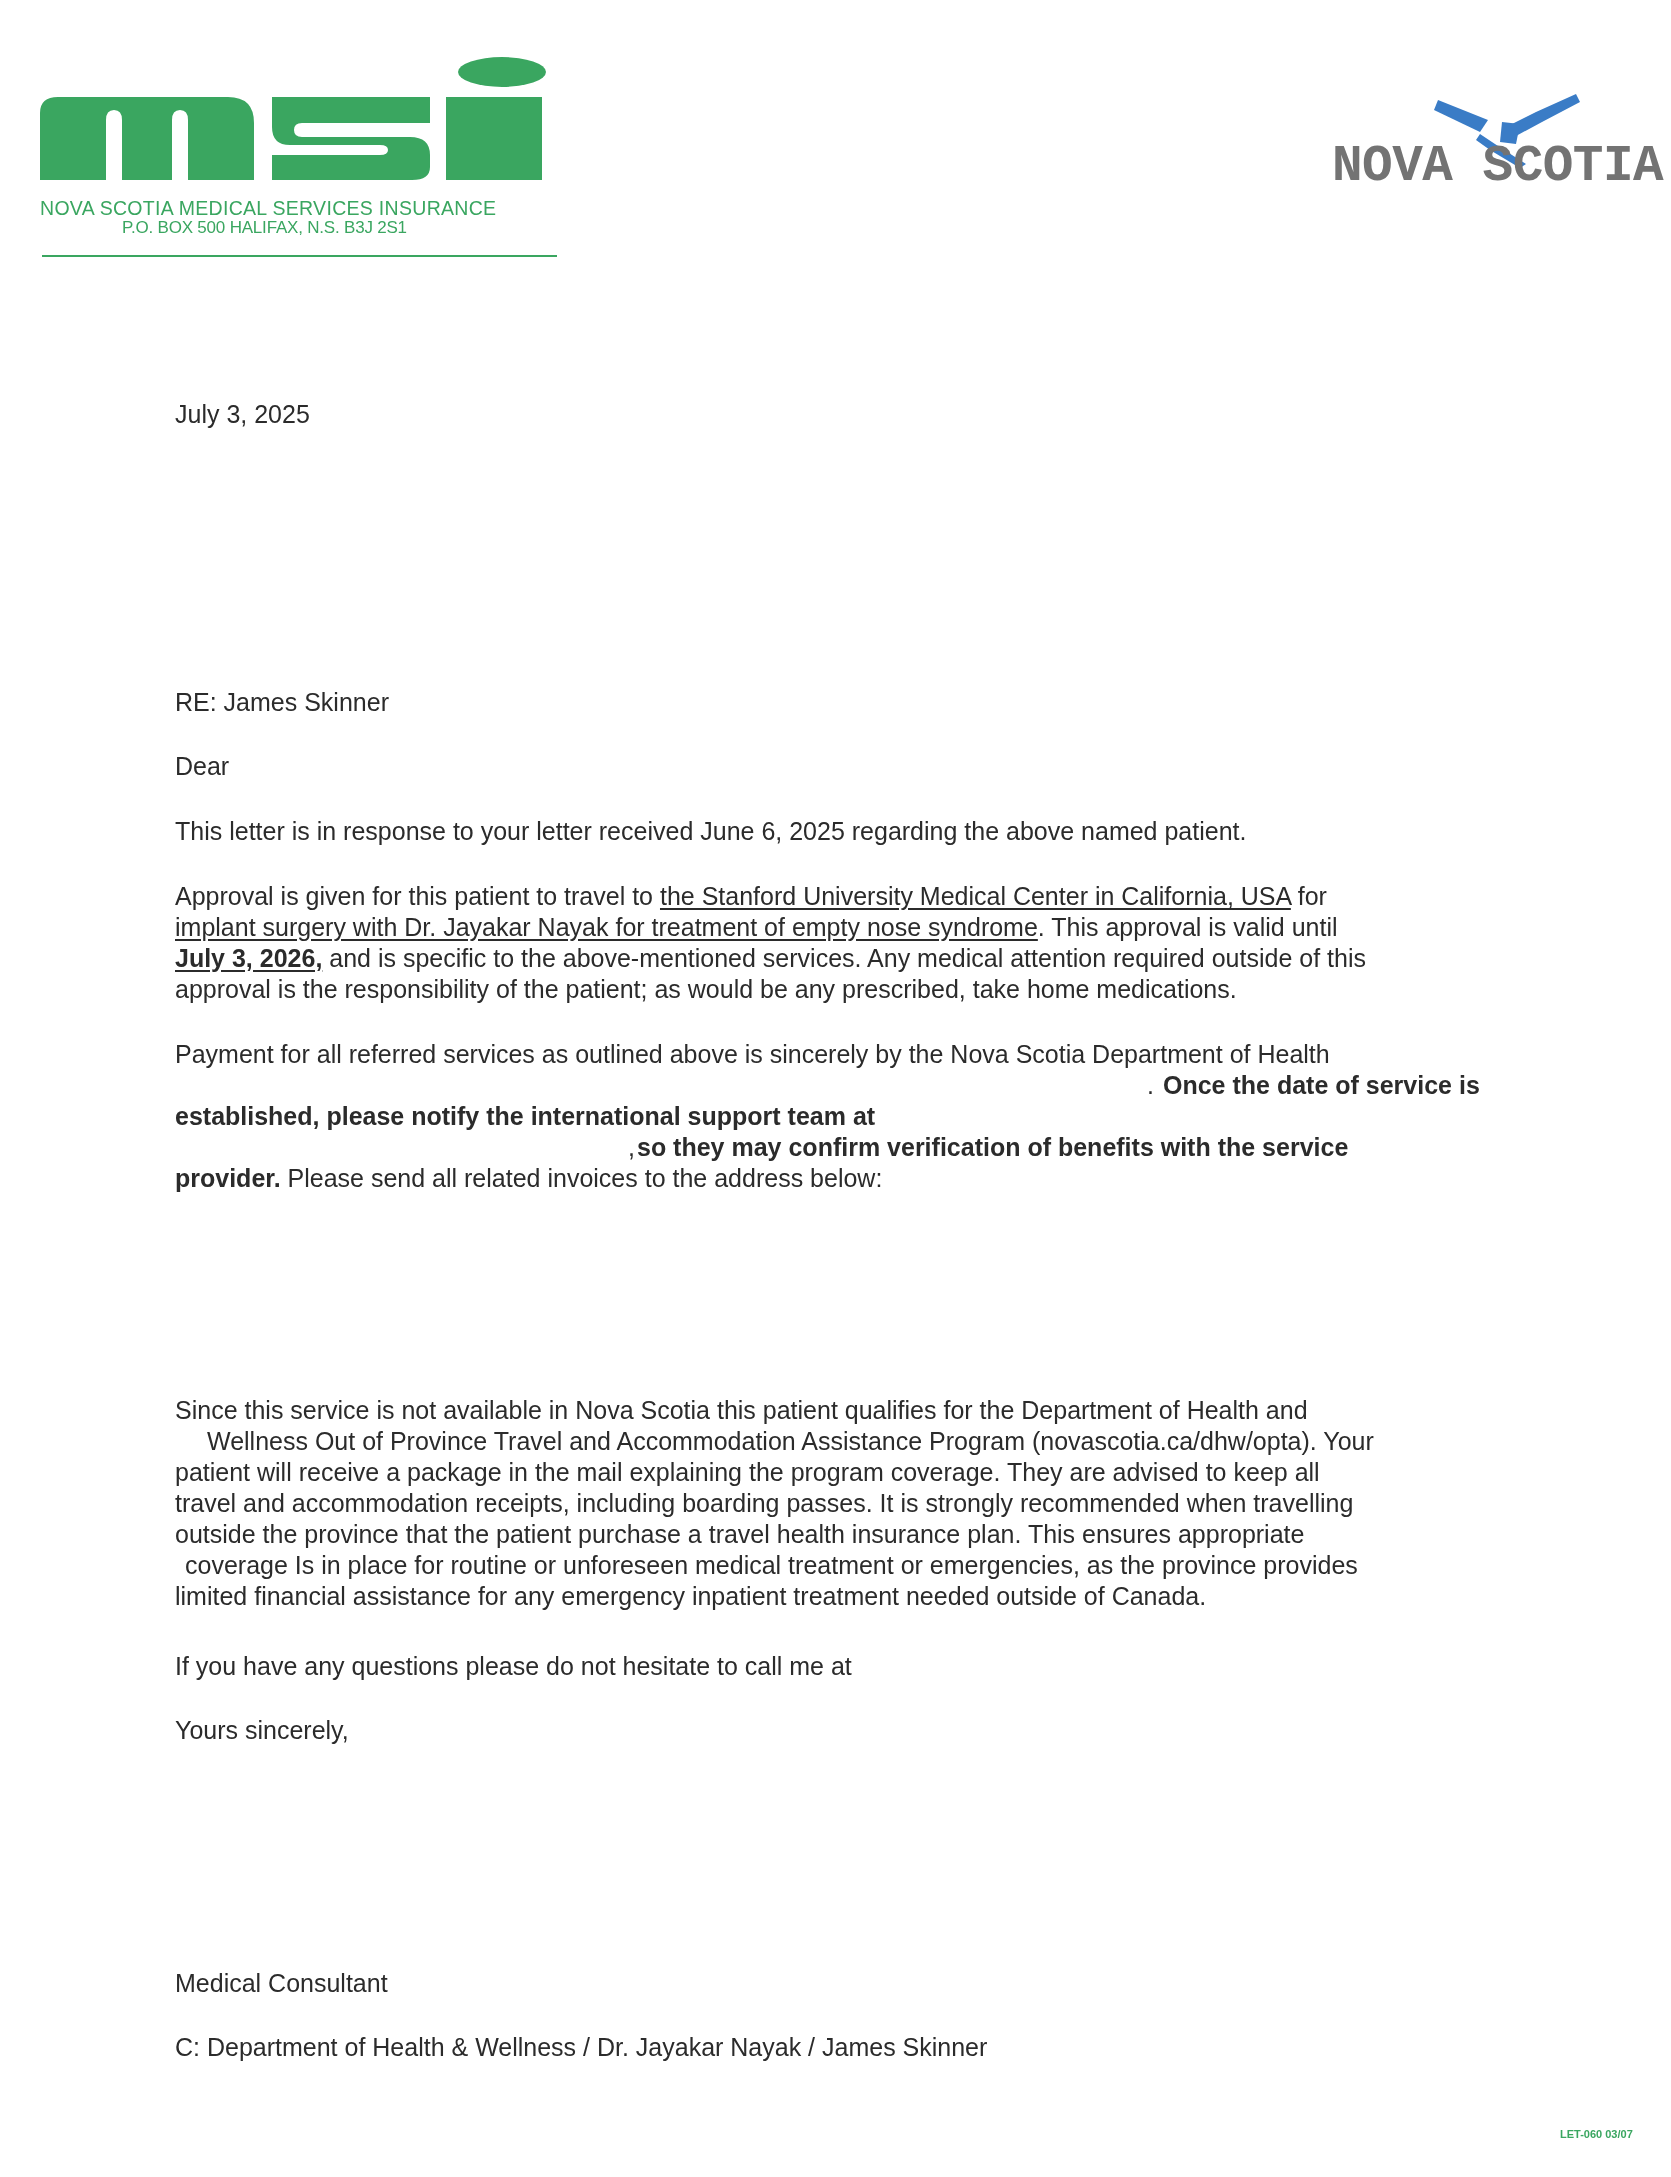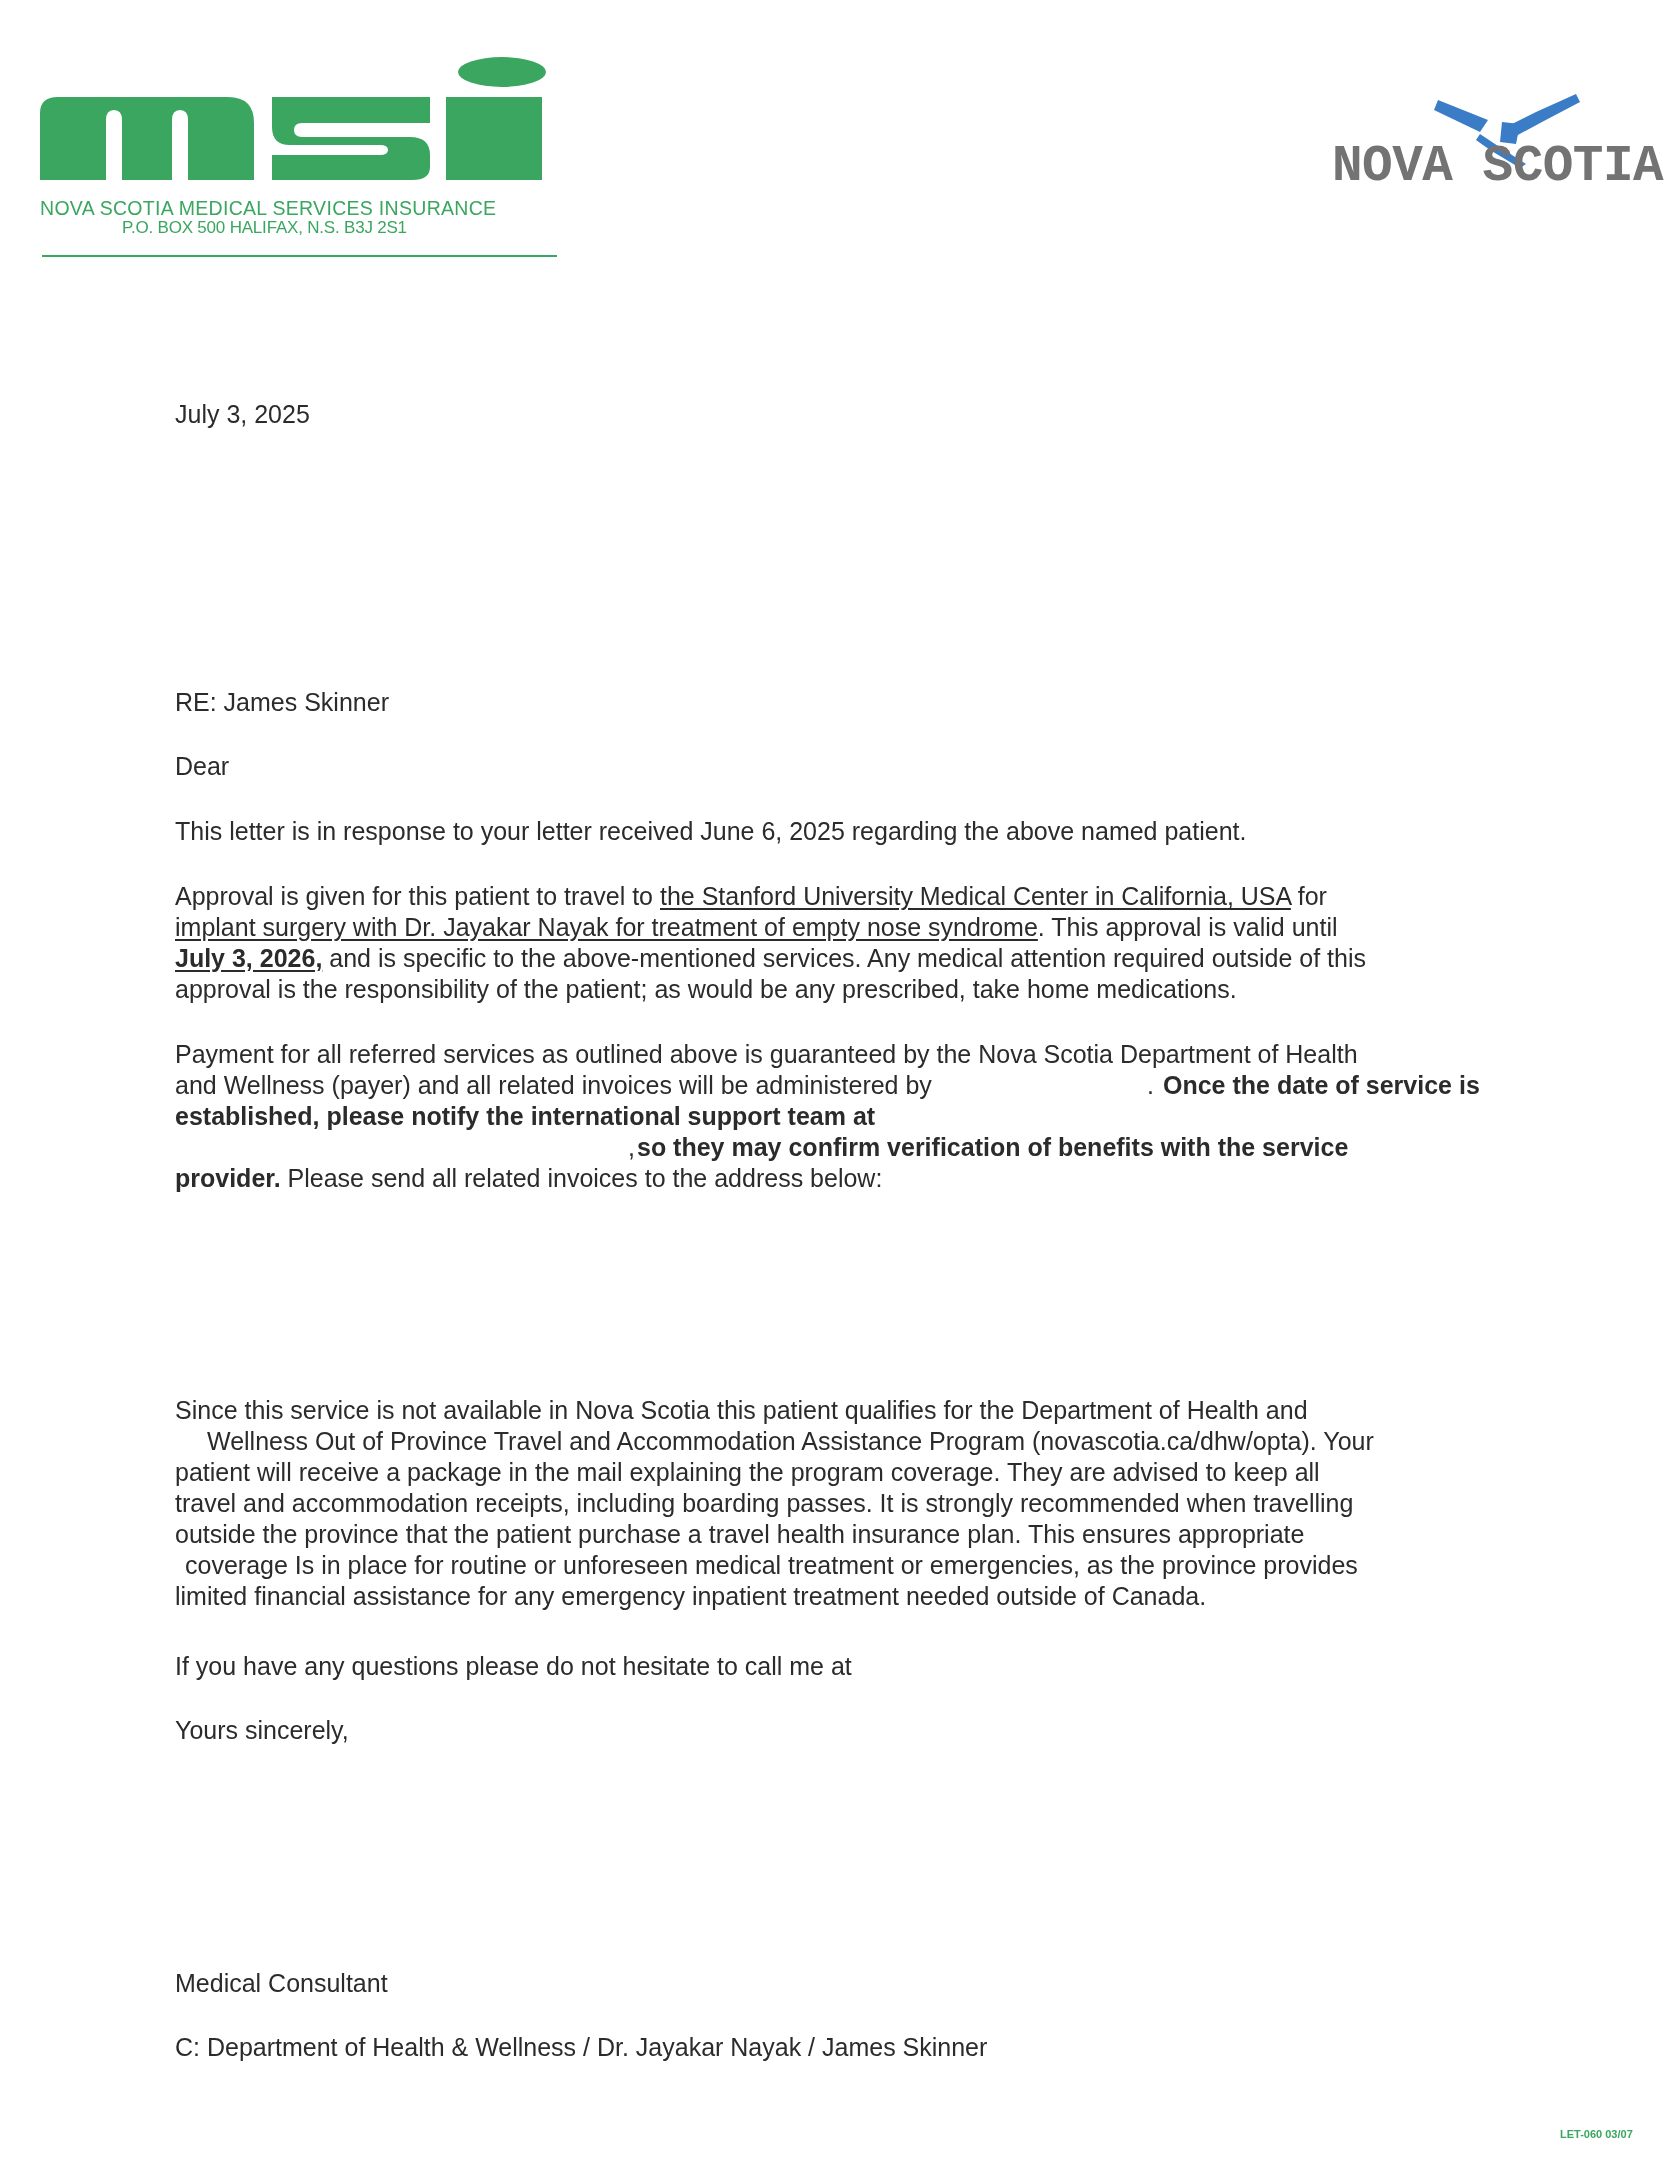--- a/index.html
+++ b/index.html
@@ -63,23 +63,22 @@
   <div class="abs t" style="top:911px;">
     <span class="u">implant surgery with Dr. Jayakar Nayak for treatment of empty nose syndrome</span><span>. This approval is valid until</span>
   </div>
   <div class="abs t" style="top:942px;">
     <span class="u b">July 3, 2026,</span><span> and is specific to the above-mentioned services. Any medical attention required outside of this</span>
   </div>
   <div class="abs t" style="top:973px;">approval is the responsibility of the patient; as would be any prescribed, take home medications.</div>
 </div>
 
 <div>
-  <div class="abs t" style="top:1038px;">Payment for all referred services as outlined above is guaranteed by the Nova Scotia Department of Health</div>
+  <div class="abs t" style="top:1038px;">Payment for all referred services as outlined above is sincerely by the Nova Scotia Department of Health</div>
   <div class="abs t" style="top:1069px;">
-    <span>and Wellness (payer) and all related invoices will be administered by</span>
     <span style="position:absolute; left:972px;">.</span>
     <span class="b" style="position:absolute; left:988px;">Once the date of service is</span>
   </div>
   <div class="abs t b" style="top:1100px;">established, please notify the international support team at</div>
   <div class="abs t" style="top:1131px;">
     <span style="position:absolute; left:453px;">,</span>
     <span class="b" style="position:absolute; left:462px;">so they may confirm verification of benefits with the service</span>
   </div>
   <div class="abs t" style="top:1162px;">
     <span class="b">provider.</span><span> Please send all related invoices to the address below:</span>

